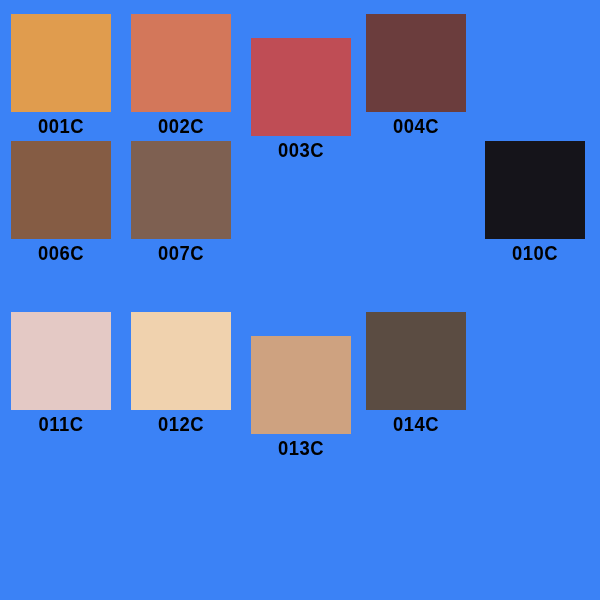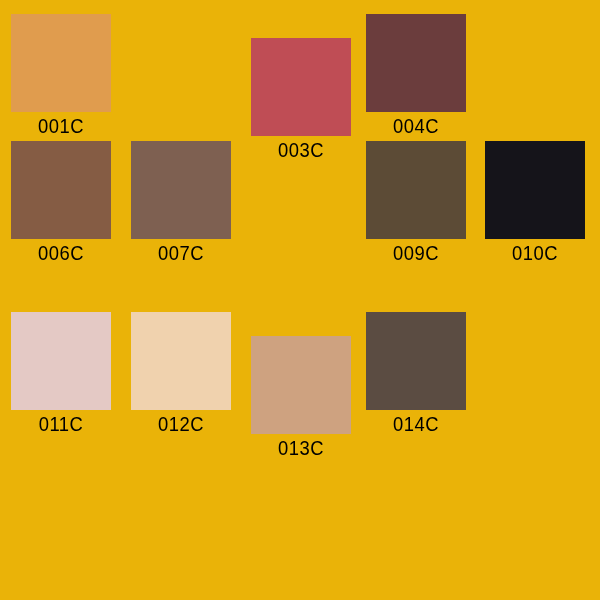--- a/index.html
+++ b/index.html
@@ -11,21 +11,22 @@
     width: 600px;
     height: 600px;
     font-family: "Liberation Sans", sans-serif;
     overflow: hidden;
   }
 
   #palette-board {
     position: relative;
     width: 600px;
     height: 600px;
-    background: #eab308;
+    background: #3b82f6;
+    font-weight: bold;
   }
 
   .swatch-row {
     position: absolute;
     left: 0;
     width: 600px;
     height: 145px;
   }
   .swatch-row.row-0 { top: 0px; }
   .swatch-row.row-1 { top: 127px; }
@@ -71,42 +72,42 @@
 </head>
 <body>
 
 <div id="palette-board">
 
   <div class="swatch-row row-0">
     <div class="swatch-cell col-0">
       <div class="swatch-chip" style="background: rgb(224, 156, 78);"></div>
       <div class="swatch-label">001C</div>
     </div>
+    <div class="swatch-cell col-1">
+      <div class="swatch-chip" style="background: rgb(211, 119, 90);"></div>
+      <div class="swatch-label">002C</div>
+    </div>
     <div class="swatch-cell col-2">
       <div class="swatch-chip" style="background: rgb(191, 77, 85);"></div>
       <div class="swatch-label">003C</div>
     </div>
     <div class="swatch-cell col-3">
       <div class="swatch-chip" style="background: rgb(107, 61, 61);"></div>
       <div class="swatch-label">004C</div>
     </div>
   </div>
 
   <div class="swatch-row row-1">
     <div class="swatch-cell col-0">
       <div class="swatch-chip" style="background: rgb(133, 92, 68);"></div>
       <div class="swatch-label">006C</div>
     </div>
     <div class="swatch-cell col-1">
       <div class="swatch-chip" style="background: rgb(126, 96, 81);"></div>
       <div class="swatch-label">007C</div>
-    </div>
-    <div class="swatch-cell col-3">
-      <div class="swatch-chip" style="background: rgb(92, 75, 54);"></div>
-      <div class="swatch-label">009C</div>
     </div>
     <div class="swatch-cell col-4">
       <div class="swatch-chip" style="background: rgb(21, 20, 26);"></div>
       <div class="swatch-label">010C</div>
     </div>
   </div>
 
   <div class="swatch-row row-2">
     <div class="swatch-cell col-0">
       <div class="swatch-chip" style="background: rgb(228, 201, 197);"></div>

